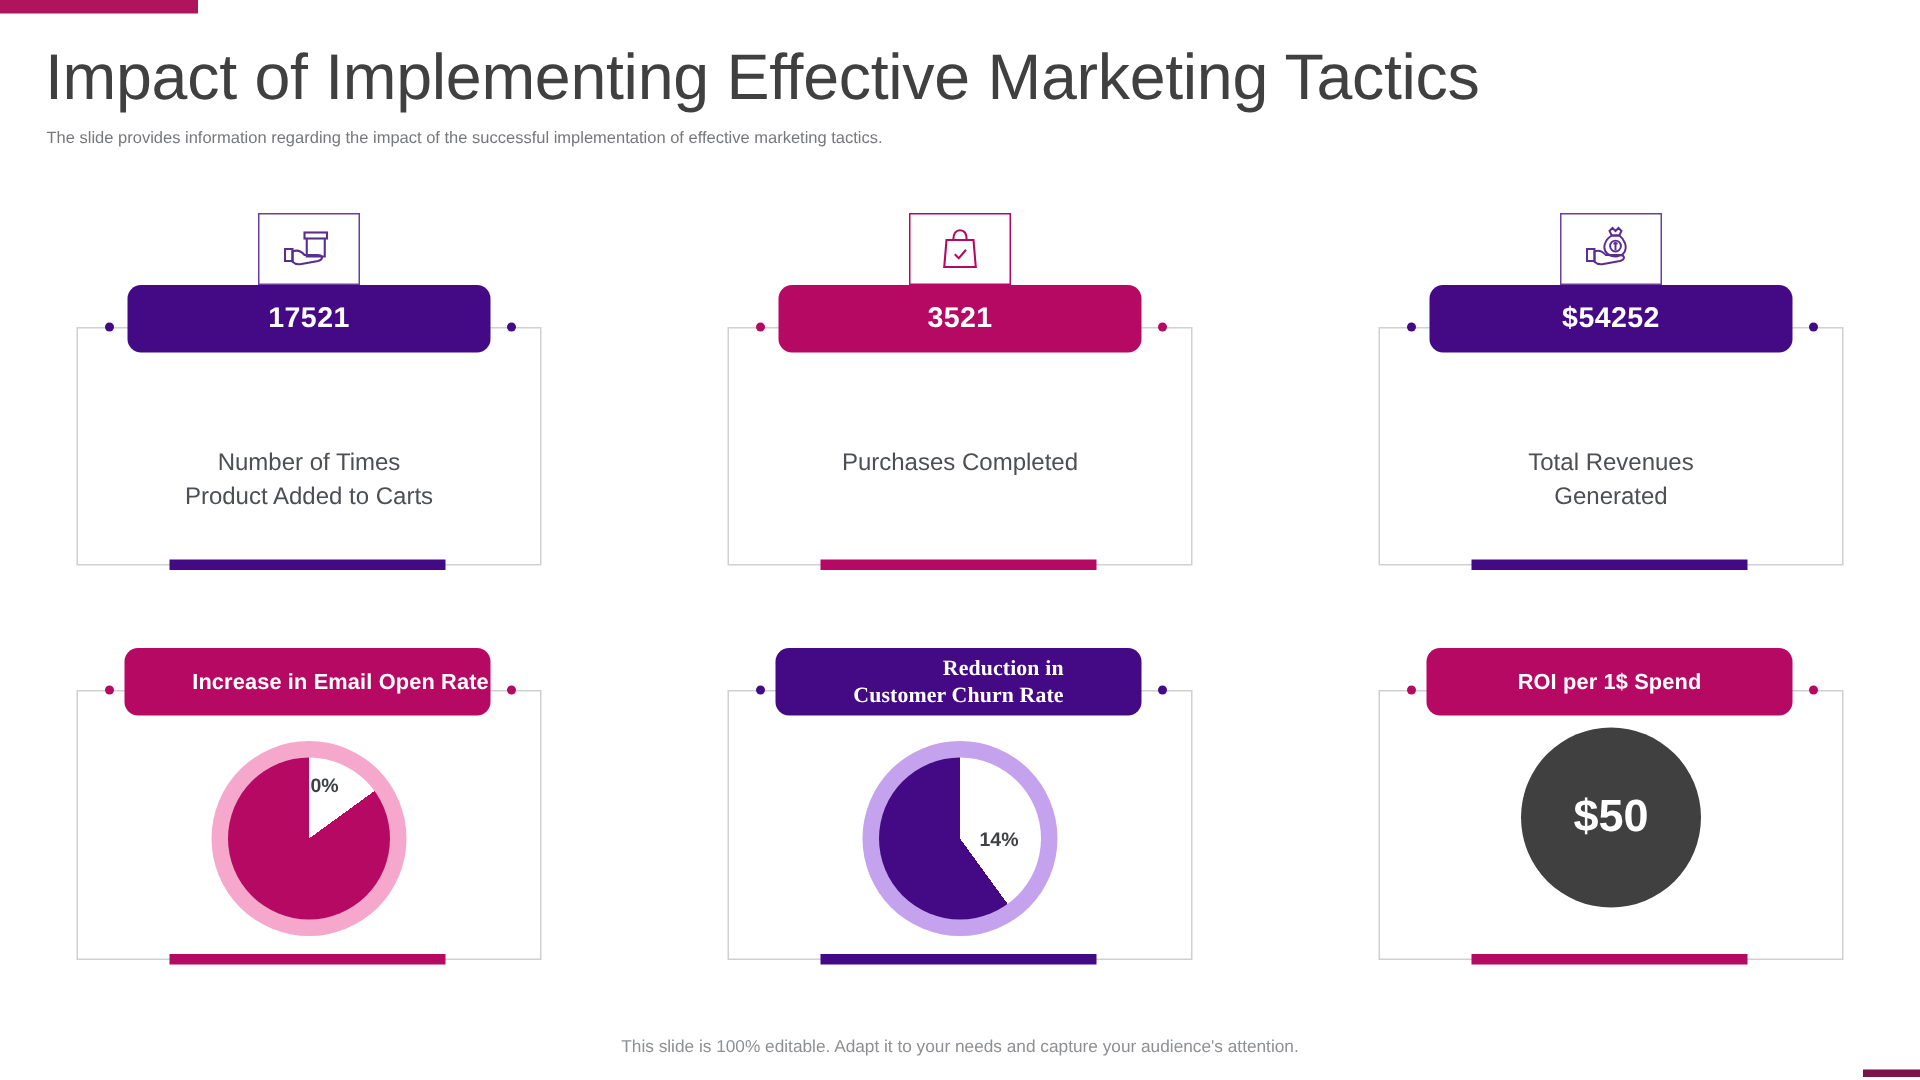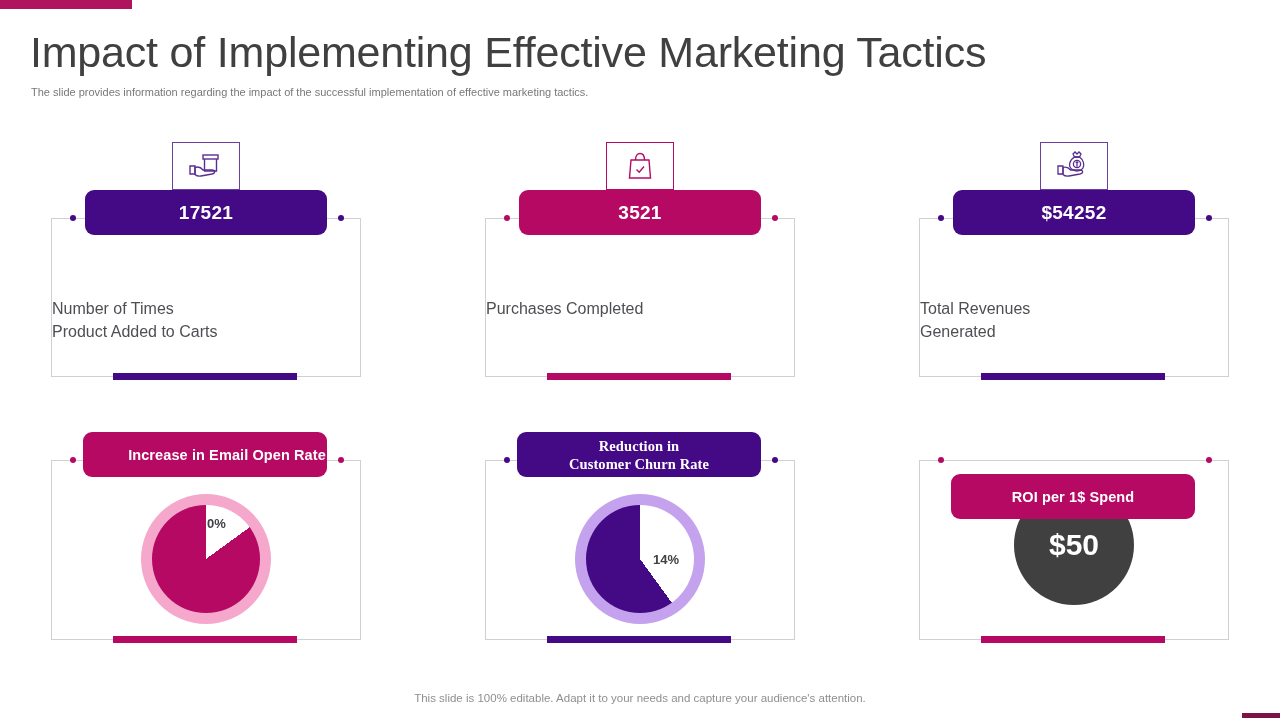--- a/index.html
+++ b/index.html
@@ -84,21 +84,21 @@
 
   
   .pill {
     position: absolute;
     box-sizing: border-box;
     border-radius: 9px;
     color: #ffffff;
     display: flex;
     align-items: center;
     justify-content: center;
-    text-align: center;
+    text-align: right;
     font-weight: bold;
     z-index: 4;
   }
   .pill.value {
     font-size: 19px;
     letter-spacing: 0.3px;
   }
   .pill.label {
     font-size: 14.5px;
     line-height: 18px;
@@ -129,21 +129,21 @@
   }
   .icon-chip.magenta { border-color: #b50963; }
   .icon-chip svg { display: block; }
 
   
   .card-caption {
     position: absolute;
     left: 0;
     right: 0;
     top: 78px;
-    text-align: left;
+    text-align: center;
     font-size: 16px;
     line-height: 23px;
     color: #4d4f53;
   }
 
   
   .underline {
     position: absolute;
     height: 7px;
     z-index: 3;
@@ -307,21 +307,21 @@
   <div class="pie-disc" style="background: conic-gradient(from 0deg, #ffffff 0deg 144deg, #440a85 144deg 360deg);"></div>
   <div class="pie-pct" style="left:78px; top:58px;">14%</div>
 </div>
 <div class="underline" style="left:547px; top:636px; width:184px; background:#440a85;"></div>
 
 <div class="card" style="left:919px; top:460px; width:310px; height:180px;">
   <div class="card-body"></div>
 </div>
 <div class="dot" style="left:938px; top:457px; background:#b50963;"></div>
 <div class="dot" style="left:1206px; top:457px; background:#b50963;"></div>
-<div class="pill label" style="left:951px; top:432px; width:244px; height:45px; background:#b50963;margin-top:42px;">
+<div class="pill label" style="left:951px; top:432px; width:244px; height:45px; background:#b50963;">
   <div>
     <div>ROI per 1$ Spend</div>
   </div>
 </div>
 <div class="bubble" style="left:1014px; top:485px; background:#404040;">
   <span>$50</span>
 </div>
 <div class="underline" style="left:981px; top:636px; width:184px; background:#b50963;"></div>
 
 <div class="footer-note">This slide is 100% editable. Adapt it to your needs and capture your audience's attention.</div>

